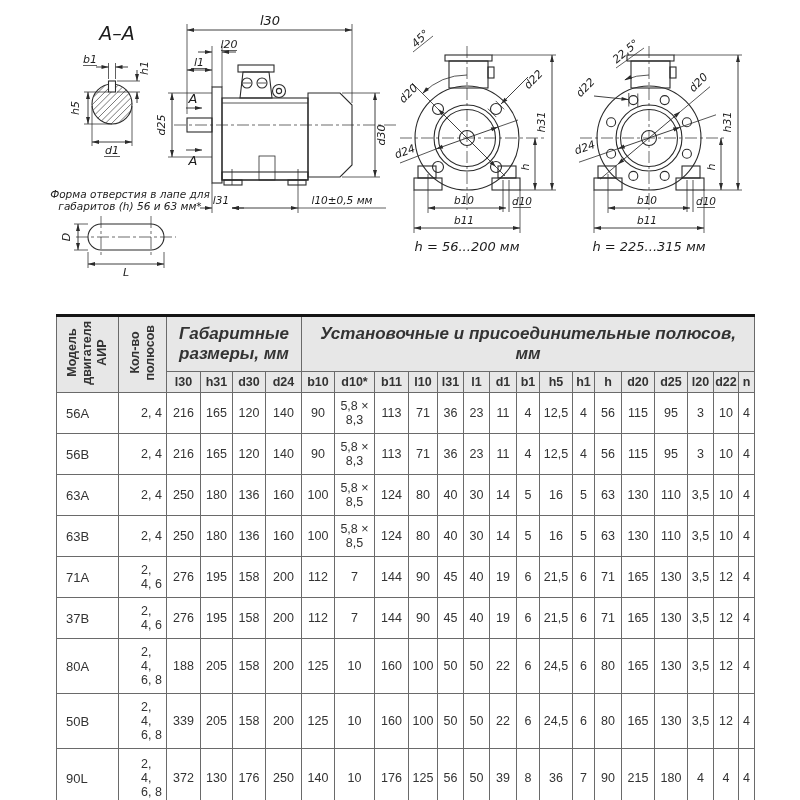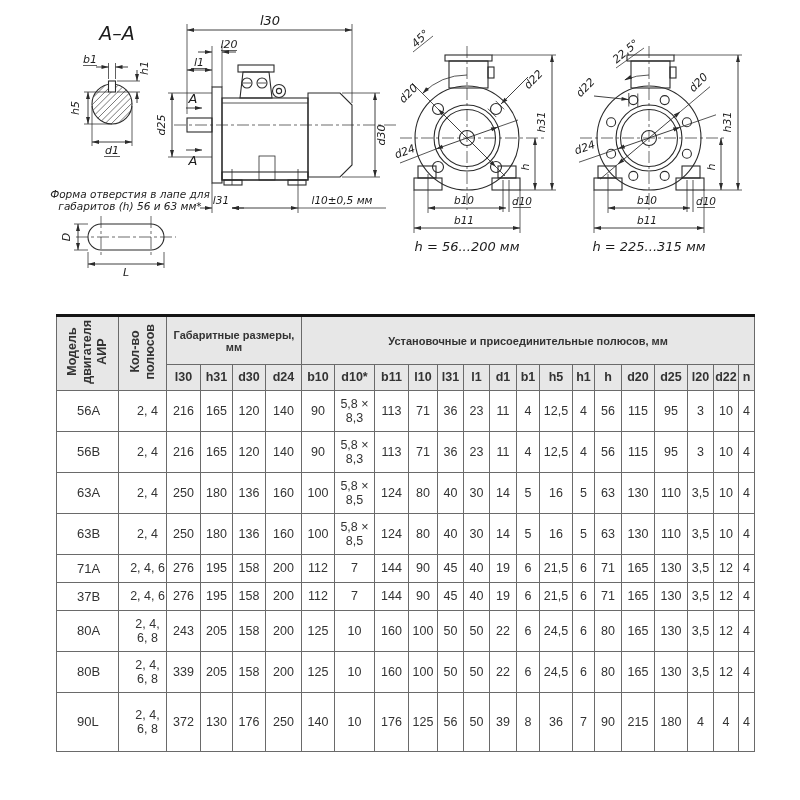--- a/index.html
+++ b/index.html
@@ -16,27 +16,27 @@
   .cl    { stroke:#2b2b2b; stroke-width:0.7; stroke-dasharray:12 3 3 3; }
   .lbl   { font:italic 11px "DejaVu Sans",sans-serif; fill:#1c1c1c; }
   .lbl-sm{ font-size:10.5px; }
   .lbl-lg{ font-size:13px; }
   .ttl   { font-size:19px; }
   .tbl-wrap { margin:12px 0 0 56px; }
   table { border-collapse:collapse; table-layout:fixed; width:692px;
           border:1px solid #3a3a3a; border-top:3px solid #141414; color:#333; }
   th,td { border:1px solid #6a6a6a; overflow:hidden; }
   thead th { background:#e7e7e7; font-size:12.5px; font-weight:700; padding:3px 1px; }
-  th.grp { font-size:11px; padding:7px 4px; }
+  th.grp { font-size:17px; padding:7px 4px;font-style:italic; }
   th.vert { vertical-align:middle; text-align:center; }
   .rot-text { writing-mode:vertical-rl; transform:rotate(180deg); display:inline-block;
               font-size:12.5px; font-weight:700; line-height:1.2; white-space:pre-line; }
   tbody td { font-size:12.5px; text-align:center; padding:6px 1px; background:#fff; }
-  td.model { text-align:left; padding-left:20px; font-size:13px; }
-  td.poles { text-align:center; padding-left:11px; }
+  td.model { text-align:left; padding-left:9px; font-size:13px; }
+  td.poles { text-align:left; padding-left:22px; }
   tbody tr:last-child td { height:46px; }
 </style>
 </head>
 <body>
 
 <div class="drawings">
 
   <svg class="dwg" style="left:50px;top:4px" width="190" height="278" viewBox="0 0 190 278">
     <text class="lbl ttl" x="67" y="36" text-anchor="middle">A–A</text>
     <g>
@@ -579,21 +579,21 @@
           <td>71</td>
           <td>165</td>
           <td>130</td>
           <td>3,5</td>
           <td>12</td>
           <td>4</td>
         </tr>
         <tr>
           <td class="model">80A</td>
           <td class="poles">2, 4, 6, 8</td>
-          <td>243</td>
+          <td>188</td>
           <td>205</td>
           <td>158</td>
           <td>200</td>
           <td>125</td>
           <td>10</td>
           <td>160</td>
           <td>100</td>
           <td>50</td>
           <td>50</td>
           <td>22</td>
@@ -601,21 +601,21 @@
           <td>24,5</td>
           <td>6</td>
           <td>80</td>
           <td>165</td>
           <td>130</td>
           <td>3,5</td>
           <td>12</td>
           <td>4</td>
         </tr>
         <tr>
-          <td class="model">80B</td>
+          <td class="model">50B</td>
           <td class="poles">2, 4, 6, 8</td>
           <td>339</td>
           <td>205</td>
           <td>158</td>
           <td>200</td>
           <td>125</td>
           <td>10</td>
           <td>160</td>
           <td>100</td>
           <td>50</td>

